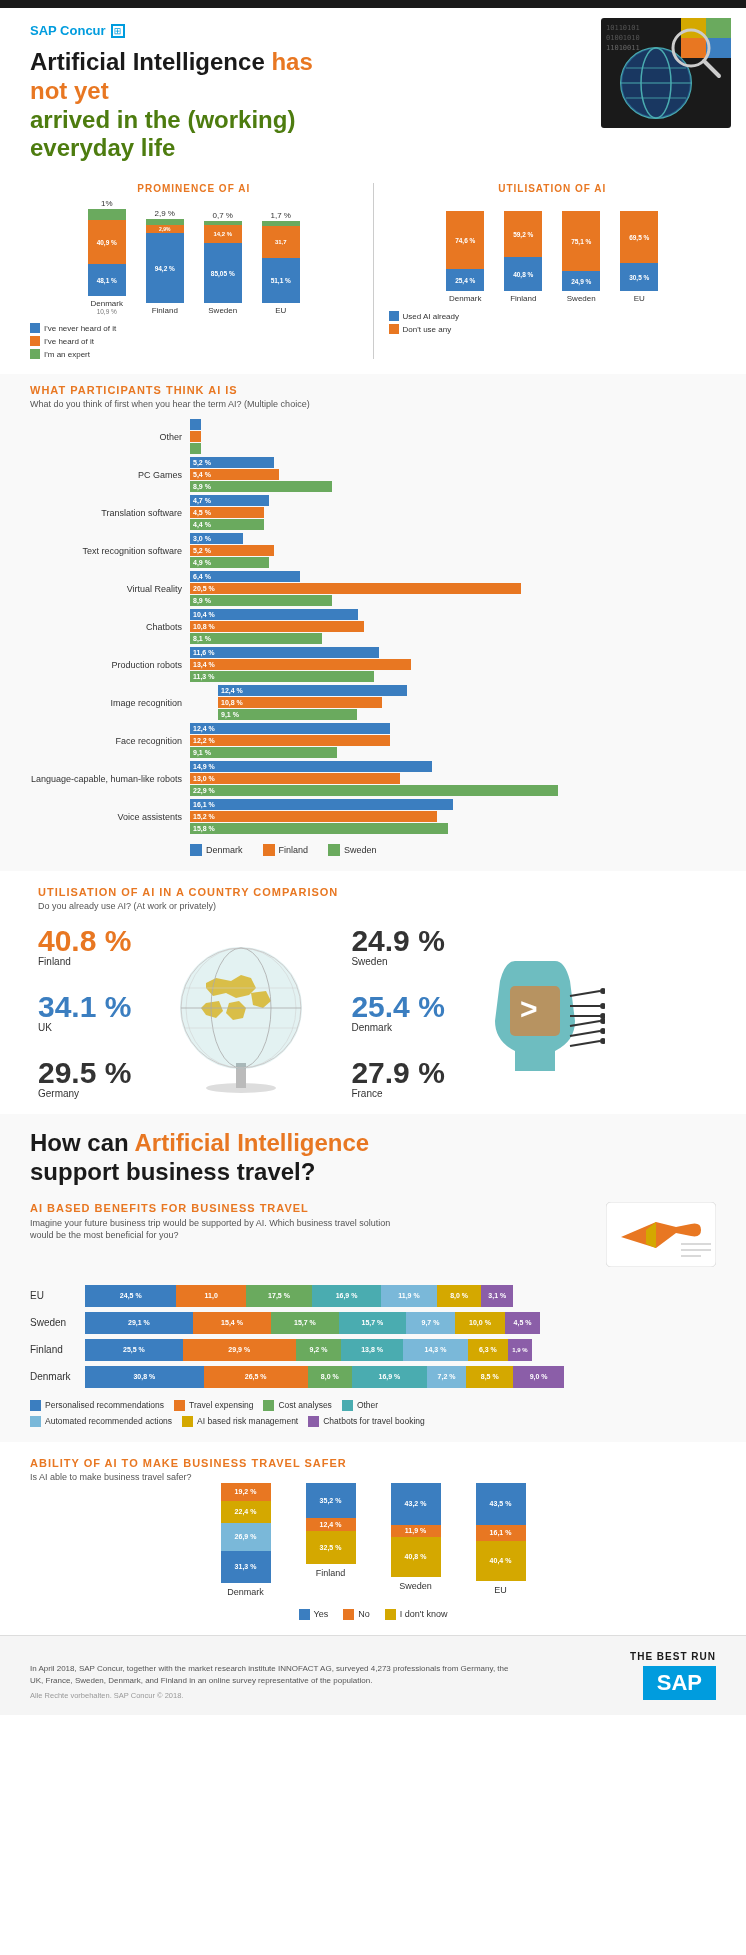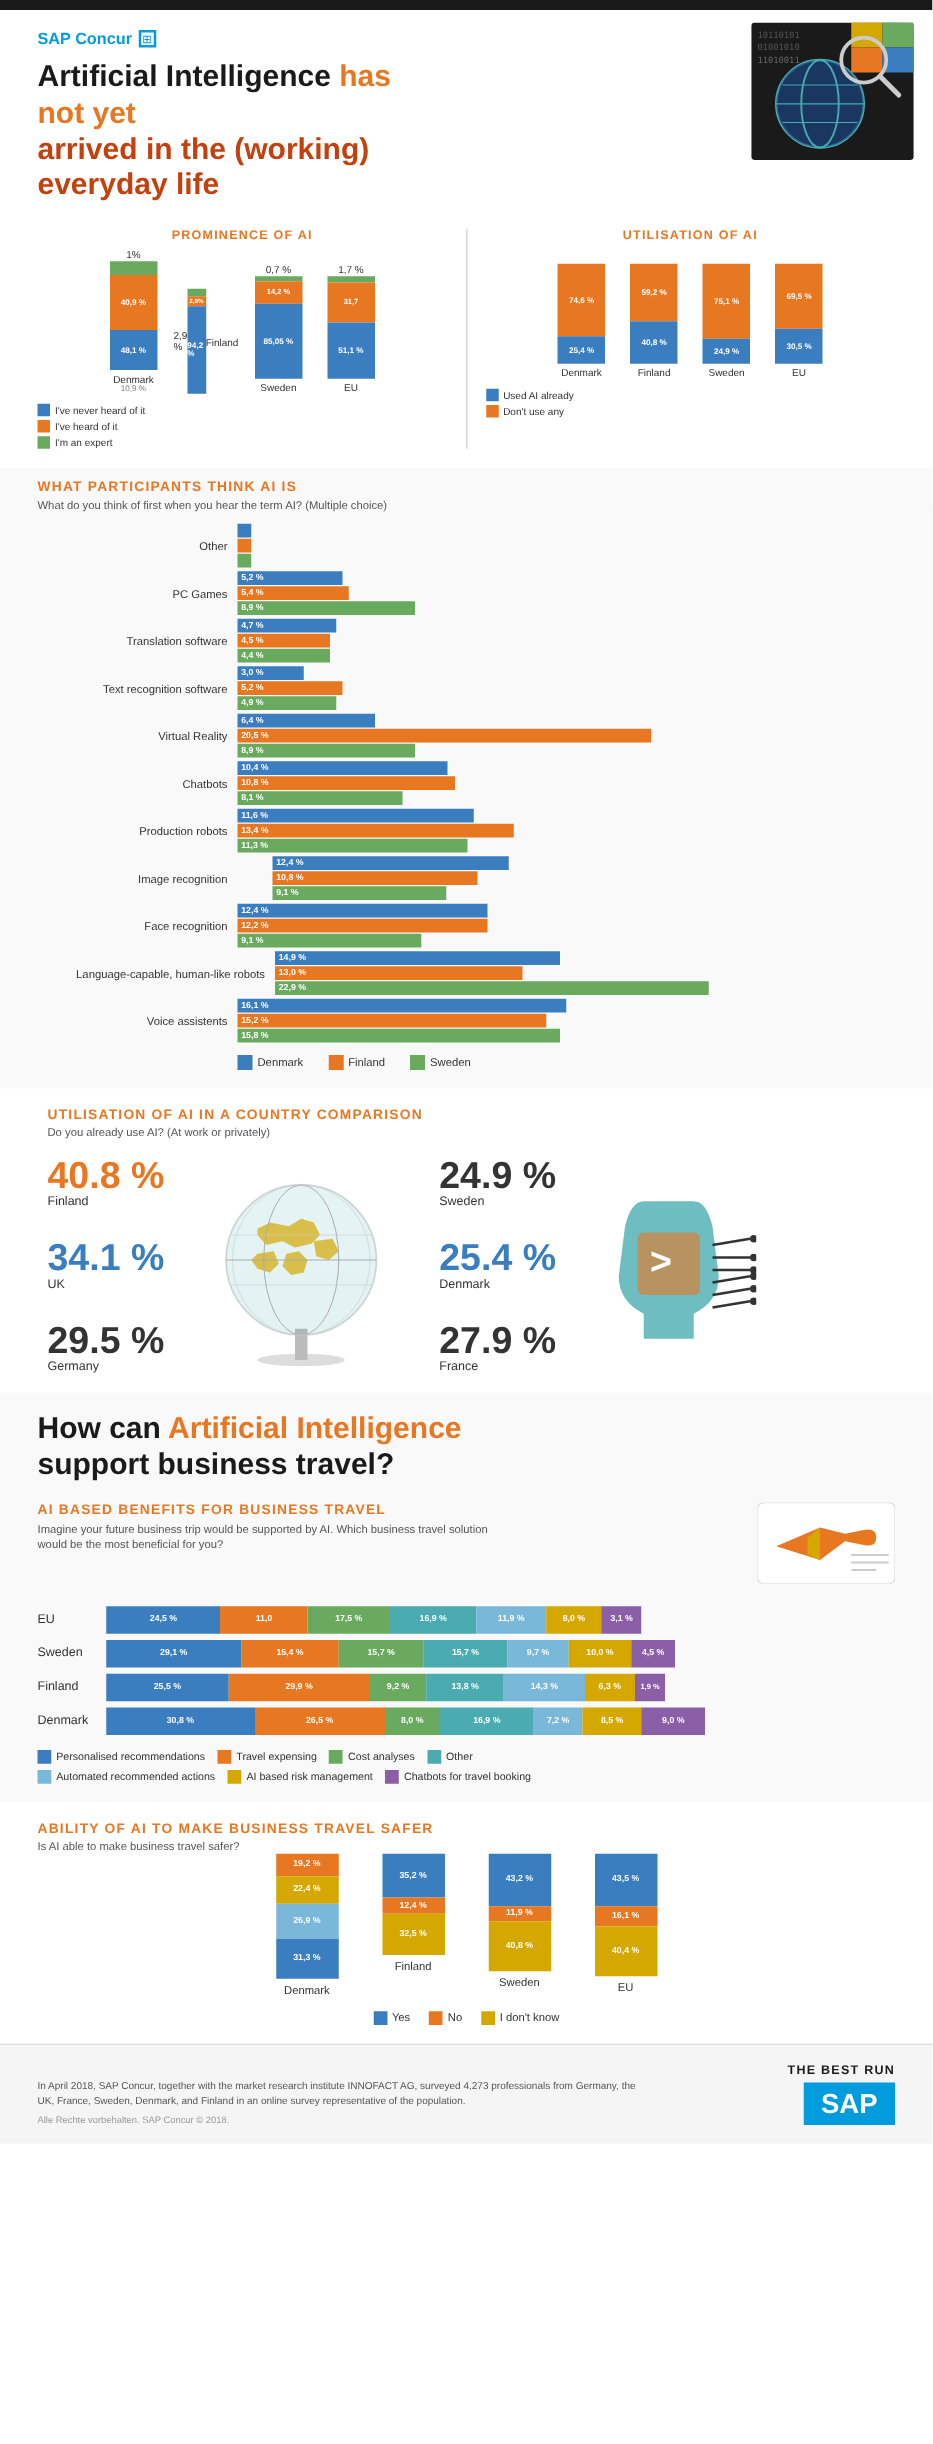--- a/index.html
+++ b/index.html
@@ -27,21 +27,21 @@
 <div style="position:relative;">
   <div style="padding:15px 30px 0 30px; background:#fff;">
 
     <div style="display:flex;align-items:center;margin-bottom:10px;">
       <span style="color:#009cde;font-weight:bold;font-size:13px;margin-right:5px;">SAP Concur</span>
       <span style="width:14px;height:14px;border:2px solid #009cde;display:inline-flex;align-items:center;justify-content:center;font-size:9px;color:#009cde;">⊞</span>
     </div>
 
     <div style="font-size:24px;font-weight:bold;line-height:1.2;margin-bottom:15px;max-width:430px;padding-right:130px;">
       <span style="color:#1a1a1a;">Artificial Intelligence </span><span style="color:#e87722;">has not yet</span><br>
-      <span style="color:#c2410c;">arrived in the (working) everyday life</span>
+      <span style="color:#4d7c0f;">arrived in the (working) everyday life</span>
     </div>
 
     <div style="position:absolute;top:10px;right:15px;width:130px;height:110px;">
       <svg width="130" height="110" viewBox="0 0 130 110">
 
         <rect x="0" y="0" width="130" height="110" fill="#1a1a1a" rx="3"></rect>
 
         <rect x="80" y="0" width="25" height="20" fill="#d4a800"></rect>
         <rect x="105" y="0" width="25" height="20" fill="#6aaa5e"></rect>
         <rect x="80" y="20" width="25" height="20" fill="#e87722"></rect>
@@ -75,21 +75,21 @@
           <div style="font-size:8px;margin-bottom:1px;">1%</div>
           <div style="width:38px;">
             <div class="color-green" style="height:11px;display:flex;align-items:center;justify-content:center;font-size:6px;color:#fff;font-weight:bold;"></div>
             <div class="color-orange" style="height:44px;display:flex;align-items:center;justify-content:center;font-size:6.5px;color:#fff;font-weight:bold;">40,9 %</div>
             <div class="color-blue" style="height:32px;display:flex;align-items:center;justify-content:center;font-size:6.5px;color:#fff;font-weight:bold;">48,1 %</div>
           </div>
           <div style="font-size:8px;margin-top:3px;text-align:center;">Denmark</div>
           <div style="font-size:6.5px;color:#777;text-align:center;">10,9 %</div>
         </div>
 
-        <div style="display:flex;align-items:center;width:52px;">
+        <div style="display:flex;flex-direction:column;align-items:center;width:52px;">
           <div style="font-size:8px;margin-bottom:1px;">2,9 %</div>
           <div style="width:38px;">
             <div class="color-green" style="height:6px;display:flex;align-items:center;justify-content:center;font-size:5px;color:#fff;font-weight:bold;"></div>
             <div class="color-orange" style="height:8px;display:flex;align-items:center;justify-content:center;font-size:5px;color:#fff;font-weight:bold;">2,9%</div>
             <div class="color-blue" style="height:70px;display:flex;align-items:center;justify-content:center;font-size:6.5px;color:#fff;font-weight:bold;">94,2 %</div>
           </div>
           <div style="font-size:8px;margin-top:3px;text-align:center;">Finland</div>
         </div>
 
         <div style="display:flex;flex-direction:column;align-items:center;width:52px;">
@@ -268,21 +268,21 @@
 
       <div style="display:flex;align-items:center;margin-bottom:3px;">
         <div style="width:160px;font-size:9px;text-align:right;padding-right:8px;color:#333;">Face recognition</div>
         <div style="flex:1;display:flex;flex-direction:column;gap:1px;">
           <div class="color-blue" style="width:38%;height:11px;display:flex;align-items:center;padding-left:3px;font-size:7px;color:#fff;font-weight:bold;">12,4 %</div>
           <div class="color-orange" style="width:38%;height:11px;display:flex;align-items:center;padding-left:3px;font-size:7px;color:#fff;font-weight:bold;">12,2 %</div>
           <div class="color-green" style="width:28%;height:11px;display:flex;align-items:center;padding-left:3px;font-size:7px;color:#fff;font-weight:bold;">9,1 %</div>
         </div>
       </div>
 
-      <div style="display:flex;align-items:center;margin-bottom:3px;margin-left:30px;">
+      <div style="display:flex;align-items:center;margin-bottom:3px;">
         <div style="width:160px;font-size:9px;text-align:right;padding-right:8px;color:#333;">Language-capable, human-like robots</div>
         <div style="flex:1;display:flex;flex-direction:column;gap:1px;">
           <div class="color-blue" style="width:46%;height:11px;display:flex;align-items:center;padding-left:3px;font-size:7px;color:#fff;font-weight:bold;">14,9 %</div>
           <div class="color-orange" style="width:40%;height:11px;display:flex;align-items:center;padding-left:3px;font-size:7px;color:#fff;font-weight:bold;">13,0 %</div>
           <div class="color-green" style="width:70%;height:11px;display:flex;align-items:center;padding-left:3px;font-size:7px;color:#fff;font-weight:bold;">22,9 %</div>
         </div>
       </div>
 
       <div style="display:flex;align-items:center;margin-bottom:3px;">
         <div style="width:160px;font-size:9px;text-align:right;padding-right:8px;color:#333;">Voice assistents</div>

